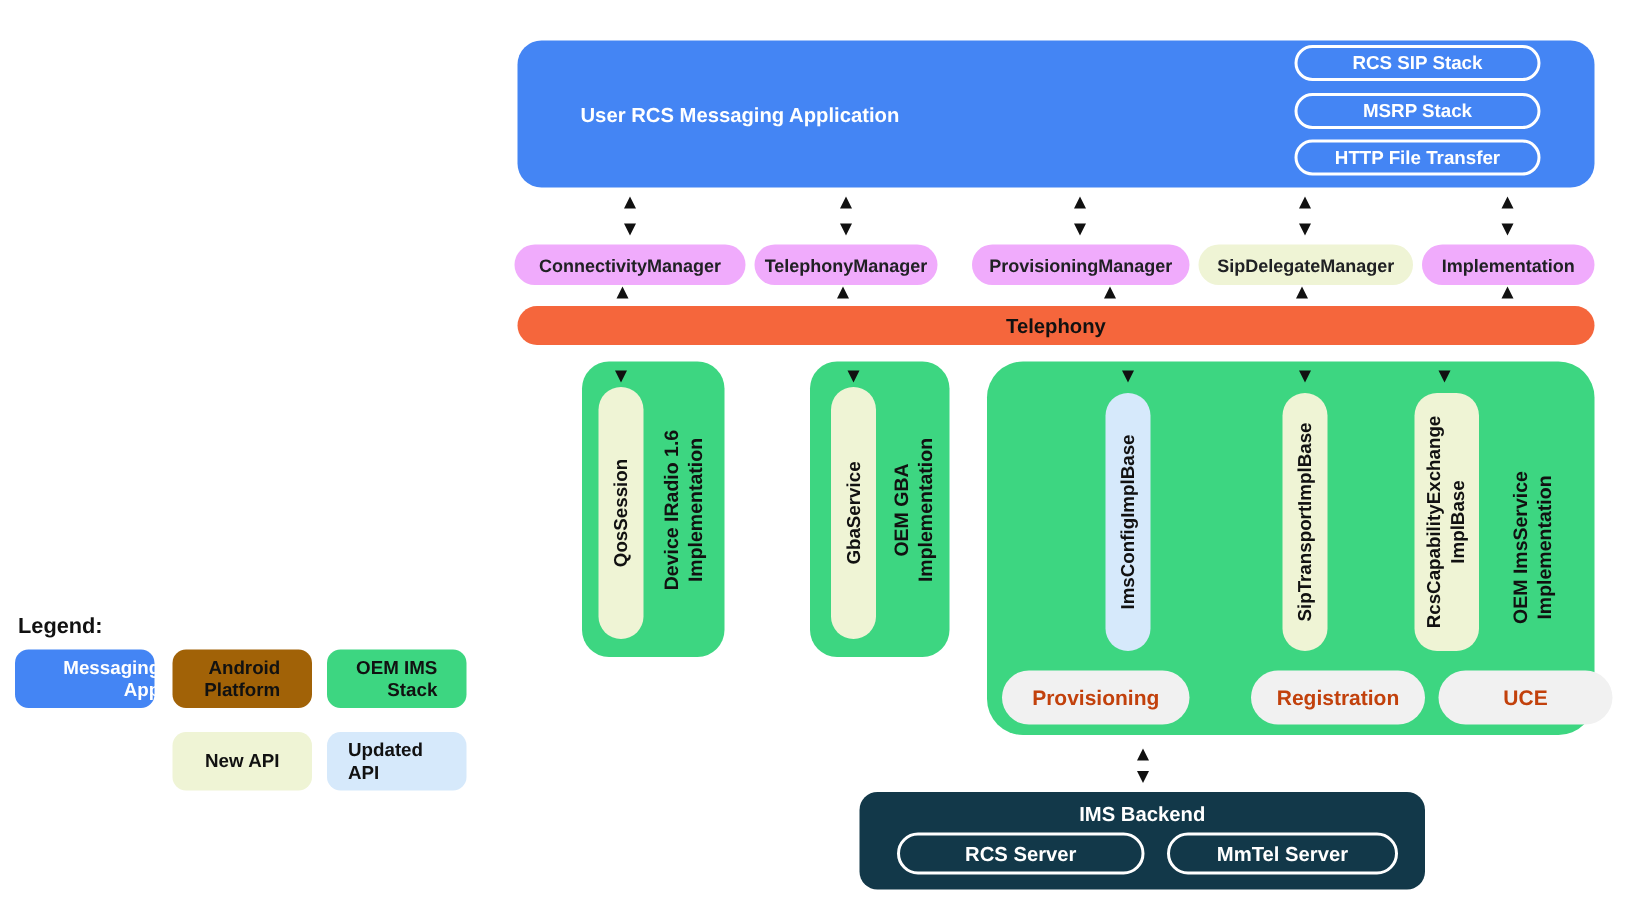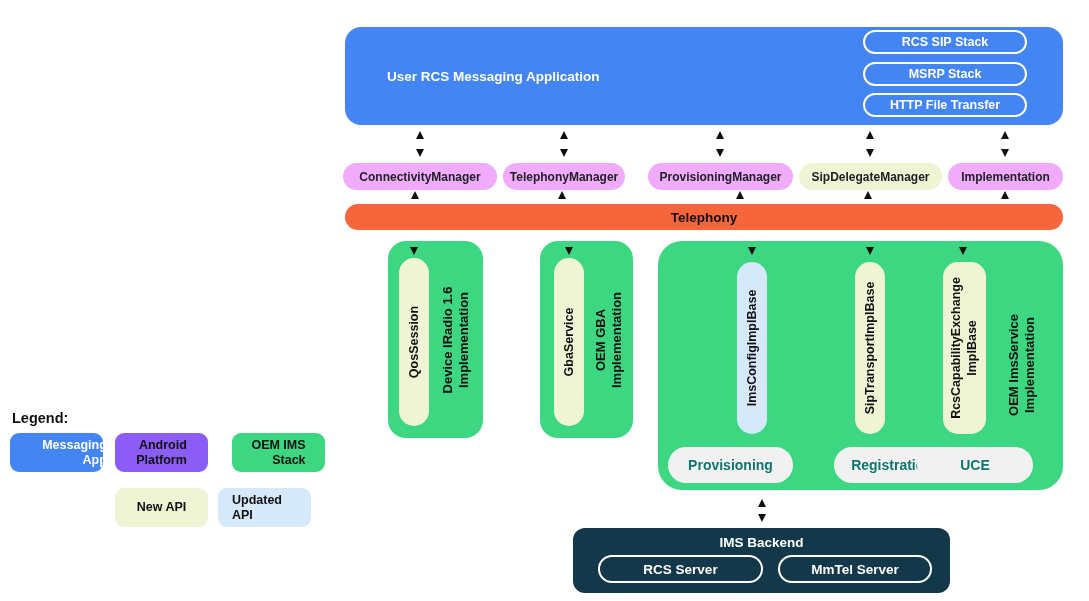--- a/index.html
+++ b/index.html
@@ -17,33 +17,33 @@
   .mgr-new{background:#EFF4D5;}
   .telephony-bar{left:345px;top:204px;width:718px;height:26px;background:#F5663C;border-radius:13px;font-size:13.5px;color:#111;}
   .green-box{background:#3DD681;border-radius:18px;top:241px;height:197px;}
   .big-green{left:658px;top:241px;width:405px;height:249px;background:#3DD681;border-radius:24px;}
   .vpill{border-radius:15px;background:#EFF4D5;}
   .vpill-updated{background:#D6E9FB;}
   .vtext{position:absolute;transform:translate(-50%,-50%) rotate(-90deg);text-align:center;white-space:nowrap;color:#111;}
   .vtext div{white-space:nowrap;line-height:16px;}
   .pill-label{font-size:12.5px;}
   .impl-label{font-size:13px;}
-  .feature-pill{top:447px;height:36px;border-radius:18px;background:#F1F1F1;color:#0f766e;font-size:14px;}
+  .feature-pill{top:447px;height:36px;border-radius:18px;background:#F1F1F1;color:#c2410c;font-size:14px;}
   .backend-box{left:573px;top:528px;width:377px;height:65px;background:#123849;border-radius:12px;}
   .backend-title{left:0;top:5px;width:377px;height:18px;color:#fff;font-size:13.5px;}
   .server-pill{top:27px;height:28px;border:2.5px solid #fff;border-radius:14px;color:#fff;font-size:13.5px;}
   
   .tri-up,.tri-down{width:0;height:0;transform:translateX(-50%);}
   .tri-up{border-left:4.5px solid transparent;border-right:4.5px solid transparent;border-bottom:8.5px solid #111;}
   .tri-down{border-left:4.5px solid transparent;border-right:4.5px solid transparent;border-top:8.5px solid #111;}
   
   .legend-title{left:12px;top:410px;font-size:14.5px;color:#111;}
   .legend-box{width:93px;height:39px;border-radius:9px;font-size:12.5px;line-height:15px;color:#111;}
   .legend-blue{background:#4485F4;color:#fff;}
-  .legend-orange{background:#8b5cf6;}
+  .legend-orange{background:#a16207;}
   .legend-green{background:#3DD681;}
   .legend-navy{background:#123849;color:#fff;}
   .legend-newapi{background:#EFF4D5;}
   .legend-updapi{background:#D6E9FB;justify-content:flex-start;text-align:left;padding-left:14px;}
 </style>
 </head>
 <body>
 
 <div id="canvas">
 
@@ -114,21 +114,21 @@
     <div>ImplBase</div>
   </div>
 
   <div class="vtext impl-label" style="left:1022px;top:365px;">
     <div>OEM ImsService</div>
     <div>Implementation</div>
   </div>
 
   <div class="abs feature-pill center" style="left:668px;width:125px;">Provisioning</div>
   <div class="abs feature-pill center" style="left:834px;width:116px;">Registration</div>
-  <div class="abs feature-pill center" style="left:917px;width:116px;">UCE</div>
+  <div class="abs feature-pill center" style="left:959px;width:116px;">UCE</div>
 
   <div class="abs tri-up" style="left:762px;top:499px;"></div>
   <div class="abs tri-down" style="left:762px;top:514px;"></div>
 
   <div class="abs backend-box">
     <div class="abs backend-title center">IMS Backend</div>
     <div class="abs server-pill center" style="left:25px;width:165px;">RCS Server</div>
     <div class="abs server-pill center" style="left:205px;width:154px;">MmTel Server</div>
   </div>
 
@@ -139,21 +139,21 @@
         <div>Messaging</div>
         <div>App</div>
       </div>
   </div>
   <div class="abs legend-box legend-orange center" style="left:115px;top:433px;">
     <div>
         <div>Android</div>
         <div>Platform</div>
       </div>
   </div>
-  <div class="abs legend-box legend-green center" style="left:232px;top:433px;">
+  <div class="abs legend-box legend-green center" style="left:218px;top:433px;">
     <div>
         <div>OEM IMS</div>
         <div>Stack</div>
       </div>
   </div>
   <div class="abs legend-box legend-newapi center" style="left:115px;top:488px;">
     <div>
         <div>New API</div>
       </div>
   </div>

